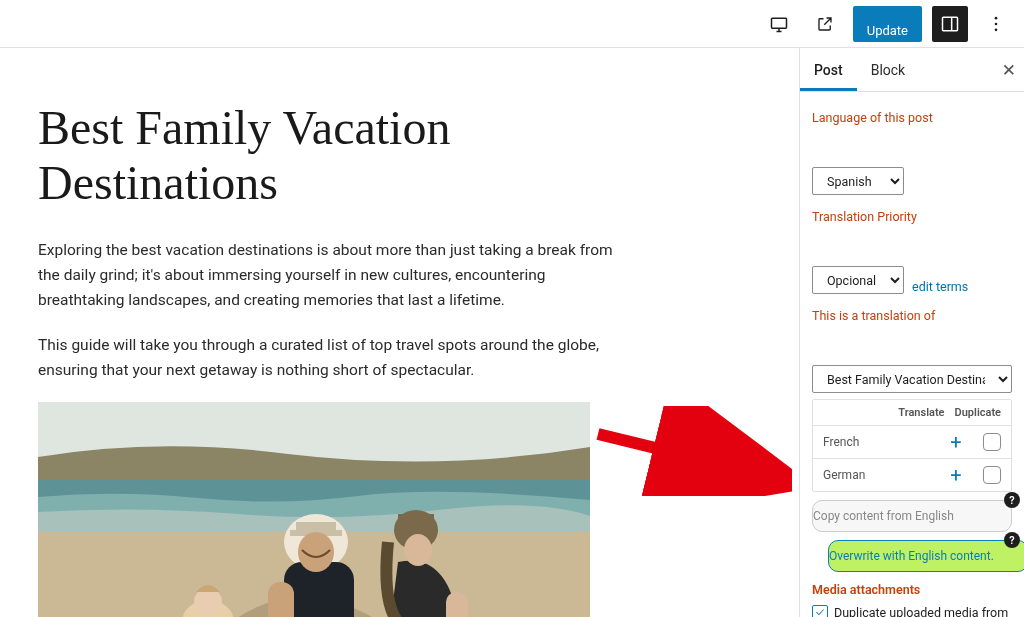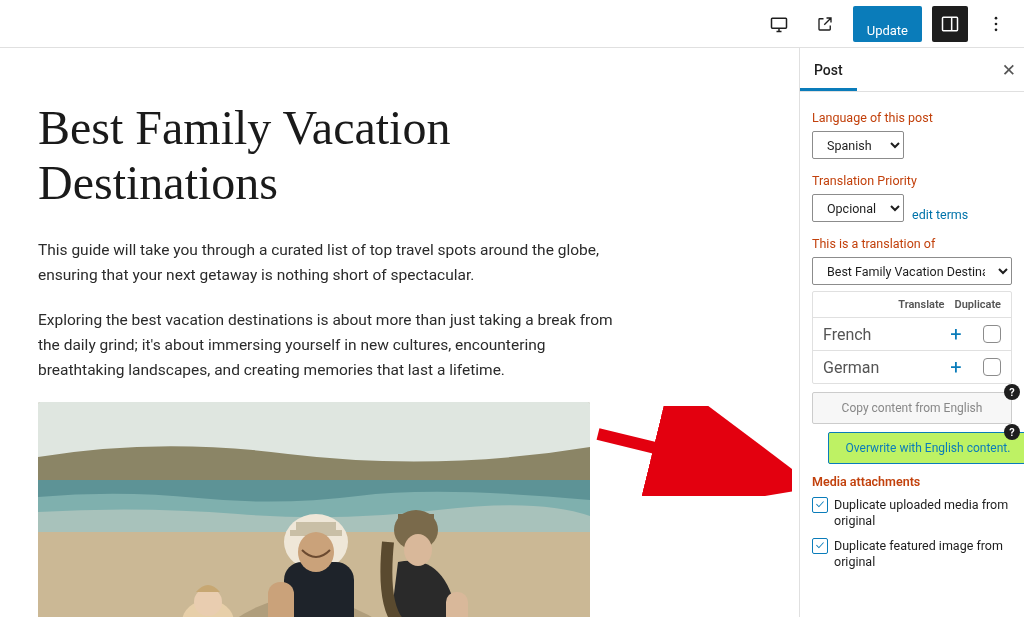--- a/index.html
+++ b/index.html
@@ -37,35 +37,35 @@
   
   .sidebar{width:225px;border-left:1px solid var(--border);background:var(--panel-bg);overflow:auto;font-size:13px;color:var(--text);}
   .tabs{display:flex;align-items:center;border-bottom:1px solid var(--border);height:44px;position:relative;}
   .tab{padding:0 14px;height:100%;display:flex;align-items:center;cursor:pointer;color:#2c2c2c;font-size:14px;}
   .tab.active{color:#1e1e1e;font-weight:500;box-shadow:inset 0 -3px 0 var(--primary);}
   .close-x{position:absolute;right:8px;top:12px;font-size:17px;color:#555;cursor:pointer;}
 
   .panel{padding:12px 12px 18px 12px;}
   .label{font-size:12.5px;color:#c2410c;margin:6px 0 6px 0;display:block;}
   .label.bold{font-weight:600;}
-  .sel{width:92px;height:28px;border:1px solid #8c8c8c;border-radius:2px;font-size:12.5px;padding:0 10px;background:#fff;color:#1e1e1e;}
+  .sel{width:92px;height:28px;border:1px solid #8c8c8c;border-radius:2px;font-size:12.5px;padding:0 10px;background:#fff;color:#1e1e1e;margin-top:36px;}
   .sel.wide{width:100%;}
   .row{display:flex;align-items:flex-end;gap:8px;}
   .linkish{color:var(--link);font-size:12.5px;cursor:pointer;}
 
   
   .tt{border:1px solid var(--border);border-radius:2px;margin-top:6px;}
   .tt-head{display:flex;justify-content:flex-end;gap:10px;padding:6px 10px;font-size:11px;color:#555;font-weight:600;border-bottom:1px solid var(--border);text-align:center;}
   .tt-row{display:flex;align-items:center;padding:6px 10px;border-bottom:1px solid var(--border);}
   .tt-row:last-child{border-bottom:none;}
-  .tt-lang{flex:1;font-size:16px;color:#555;}
+  .tt-lang{flex:1;font-size:12px;color:#555;}
   .tt-plus{width:26px;text-align:center;color:var(--primary);font-size:20px;line-height:1;cursor:pointer;}
   .tt-box{width:18px;height:18px;border:1px solid #8c8c8c;border-radius:4px;margin-left:14px;cursor:pointer;}
 
-  .btn-line{width:100%;height:32px;border:1px solid #ccc;background:#f7f7f7;border-radius:2px;font-size:12px;margin-top:8px;display:flex;align-items:center;justify-content:center;position:relative;color:#888;}
+  .btn-line{width:100%;height:32px;border:1px solid #ccc;background:#f7f7f7;border-radius:10px;font-size:12px;margin-top:8px;display:flex;align-items:center;position:relative;color:#888;}
   .btn-line.blue{border:1px solid var(--primary);background:#bef264;color:var(--primary);cursor:pointer;margin-left:16px;}
   .q{position:absolute;right:-8px;top:-8px;width:16px;height:16px;border-radius:50%;background:#1e1e1e;color:#fff;font-size:11px;display:flex;align-items:center;justify-content:center;font-weight:600;}
   .btn-wrap{position:relative;}
 
   .chk-row{display:flex;align-items:flex-start;gap:6px;margin-top:8px;font-size:12.5px;line-height:1.3;}
   .chk{width:16px;height:16px;border:1.5px solid var(--primary);border-radius:2px;display:flex;align-items:center;justify-content:center;flex-shrink:0;color:var(--primary);font-size:12px;}
 </style>
 </head>
 <body>
 
@@ -95,22 +95,22 @@
         <circle cx="12" cy="19" r="1.6"></circle>
       </svg>
   </div>
 </div>
 
 <div class="page">
 
   <div class="canvas">
     <div class="doc">
       <h1>Best Family Vacation Destinations</h1>
+      <p>Exploring the best vacation destinations is about more than just taking a break from the daily grind; it's about immersing yourself in new cultures, encountering breathtaking landscapes, and creating memories that last a lifetime.</p>
       <p>This guide will take you through a curated list of top travel spots around the globe, ensuring that your next getaway is nothing short of spectacular.</p>
-      <p>Exploring the best vacation destinations is about more than just taking a break from the daily grind; it's about immersing yourself in new cultures, encountering breathtaking landscapes, and creating memories that last a lifetime.</p>
       <div class="hero-img">
         <svg viewBox="0 0 552 240" preserveAspectRatio="xMidYMid slice">
 
           <rect width="552" height="80" fill="#dfe6e0"></rect>
 
           <path d="M0 55 Q120 35 250 52 Q400 70 552 45 L552 90 L0 90 Z" fill="#8b8566"></path>
 
           <rect y="78" width="552" height="60" fill="#5d9396"></rect>
           <path d="M0 95 Q80 88 160 96 T320 94 T552 98 L552 120 L0 120Z" fill="#7fb0ae"></path>
           <path d="M0 110 Q100 104 200 112 T400 108 T552 114 L552 140 L0 140Z" fill="#a8c2bb"></path>
@@ -153,20 +153,21 @@
           <path d="M0 0 L14 6 L0 12 Z" fill="#e3000f"></path>
         </marker>
       </defs>
       <line x1="6" y1="28" x2="178" y2="70" stroke="#e3000f" stroke-width="12" marker-end="url(#ah)"></line>
     </svg>
   </div>
 
   <aside class="sidebar">
     <div class="tabs">
       <div class="tab active">Post</div>
+      <div class="tab">Block</div>
       <div class="close-x">✕</div>
     </div>
 
     <div class="panel">
       <span class="label">Language of this post</span>
       <select class="sel">
         <option>Spanish</option>
       </select>
 
       <span class="label" style="margin-top:14px">Translation Priority</span>

